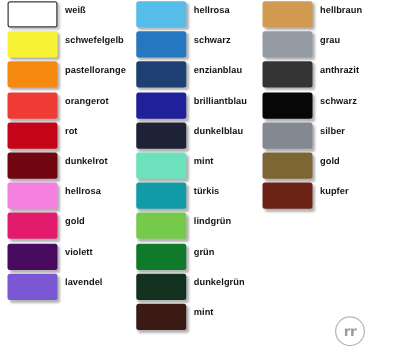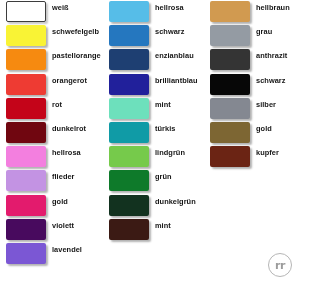--- a/index.html
+++ b/index.html
@@ -121,24 +121,20 @@
       </div>
       <div class="swatch-row">
         <div class="swatch-chip" style="background: rgb(112, 6, 16);"></div>
         <span class="swatch-label">dunkelrot</span>
       </div>
       <div class="swatch-row">
         <div class="swatch-chip" style="background: rgb(243, 127, 223);"></div>
         <span class="swatch-label">hellrosa</span>
       </div>
       <div class="swatch-row">
-        <div class="swatch-chip" style="background: rgb(195, 147, 227);"></div>
-        <span class="swatch-label">flieder</span>
-      </div>
-      <div class="swatch-row">
         <div class="swatch-chip" style="background: rgb(227, 27, 109);"></div>
         <span class="swatch-label">gold</span>
       </div>
       <div class="swatch-row">
         <div class="swatch-chip" style="background: rgb(72, 10, 94);"></div>
         <span class="swatch-label">violett</span>
       </div>
       <div class="swatch-row">
         <div class="swatch-chip" style="background: rgb(123, 87, 212);"></div>
         <span class="swatch-label">lavendel</span>
@@ -153,20 +149,24 @@
         <div class="swatch-chip" style="background: rgb(37, 119, 191);"></div>
         <span class="swatch-label">schwarz</span>
       </div>
       <div class="swatch-row">
         <div class="swatch-chip" style="background: rgb(30, 63, 114);"></div>
         <span class="swatch-label">enzianblau</span>
       </div>
       <div class="swatch-row">
         <div class="swatch-chip" style="background: rgb(33, 32, 155);"></div>
         <span class="swatch-label">brilliantblau</span>
+      </div>
+      <div class="swatch-row">
+        <div class="swatch-chip" style="background: rgb(30, 34, 54);"></div>
+        <span class="swatch-label">dunkelblau</span>
       </div>
       <div class="swatch-row">
         <div class="swatch-chip" style="background: rgb(109, 224, 188);"></div>
         <span class="swatch-label">mint</span>
       </div>
       <div class="swatch-row">
         <div class="swatch-chip" style="background: rgb(16, 155, 166);"></div>
         <span class="swatch-label">türkis</span>
       </div>
       <div class="swatch-row">

